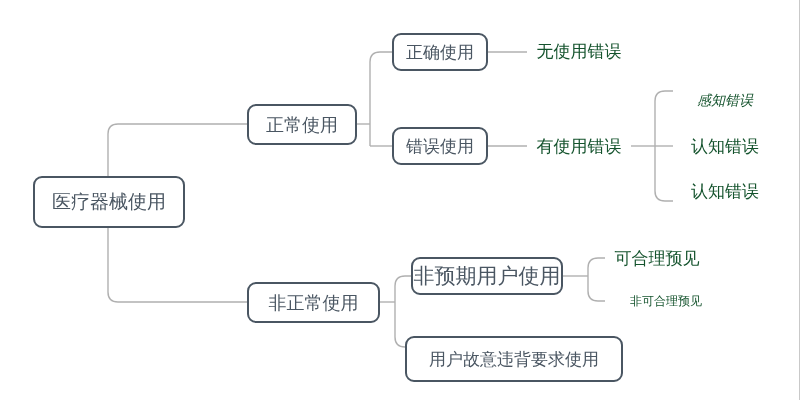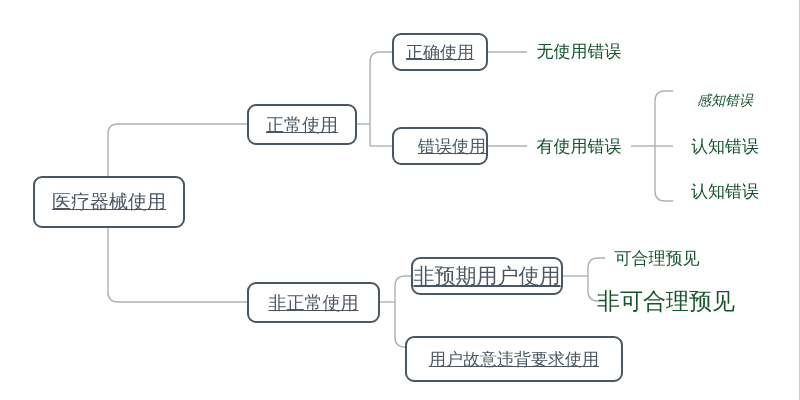--- a/index.html
+++ b/index.html
@@ -31,21 +31,20 @@
     display: flex;
     align-items: center;
     justify-content: center;
     white-space: nowrap;
   }
   .node.boxed {
     border: 2px solid #4a5662;
     border-radius: 9px;
     background: #ffffff;
     color: #4a5662;
-    text-decoration: underline;
   }
   .node.plain {
     color: #14532d;
     background: transparent;
   }
   .n-root {
     left: 33px; top: 176px; width: 152px; height: 52px;
     font-size: 19px;
   }
   .n-normal {
@@ -56,21 +55,20 @@
     left: 247px; top: 282px; width: 133px; height: 41px;
     font-size: 18px;
   }
   .n-correct {
     left: 392px; top: 33px; width: 96px; height: 38px;
     font-size: 17px;
   }
   .n-wrong {
     left: 392px; top: 127px; width: 96px; height: 38px;
     font-size: 17px;
-    justify-content: flex-end;
   }
   .n-unexpected {
     left: 411px; top: 257px; width: 152px; height: 38px;
     font-size: 21px;
   }
   .n-violate {
     left: 405px; top: 328px; width: 218px; height: 46px;
     font-size: 17px;
     margin-top: 8px;
   }
@@ -94,21 +92,21 @@
   .n-action {
     left: 673px; top: 178px; width: 104px; height: 26px;
     font-size: 17px;
   }
   .n-foreseeable {
     left: 605px; top: 245px; width: 104px; height: 26px;
     font-size: 17px;
   }
   .n-notforeseeable {
     left: 605px; top: 288px; width: 122px; height: 26px;
-    font-size: 23px;
+    font-size: 12px;
   }
 </style>
 </head>
 <body>
 
 <div id="canvas">
 
   <svg id="svg-connectors" viewBox="0 0 800 400" xmlns="http://www.w3.org/2000/svg">
     <g fill="none" stroke="#b0b0b0" stroke-width="1.4">
 

